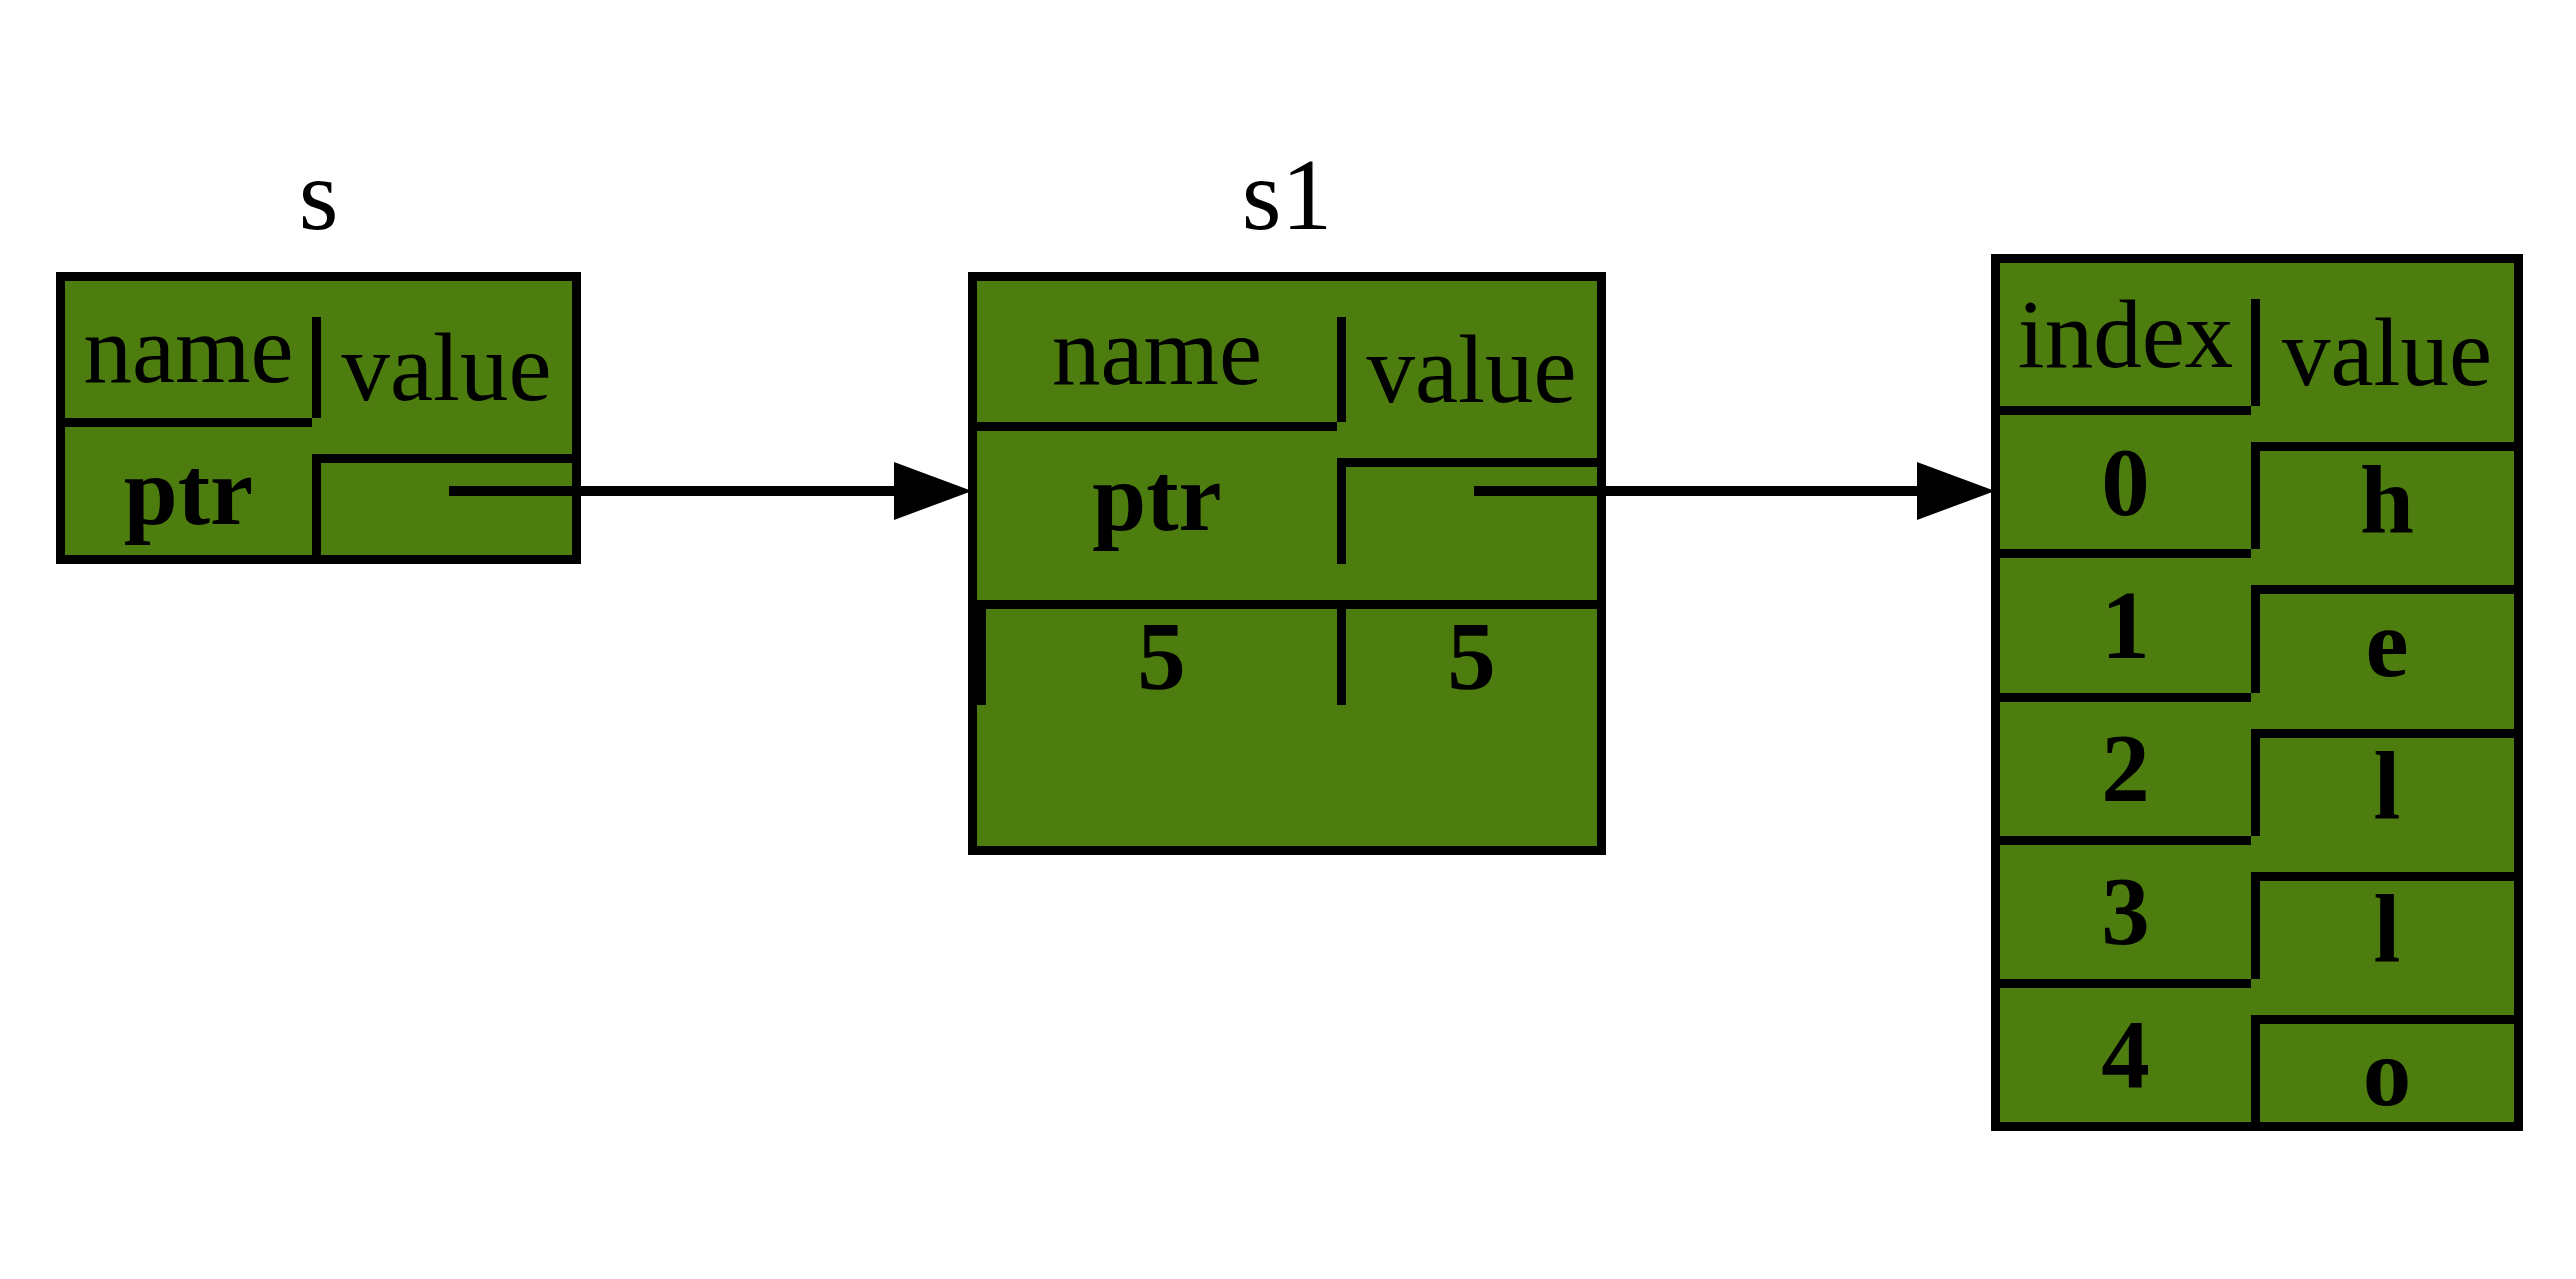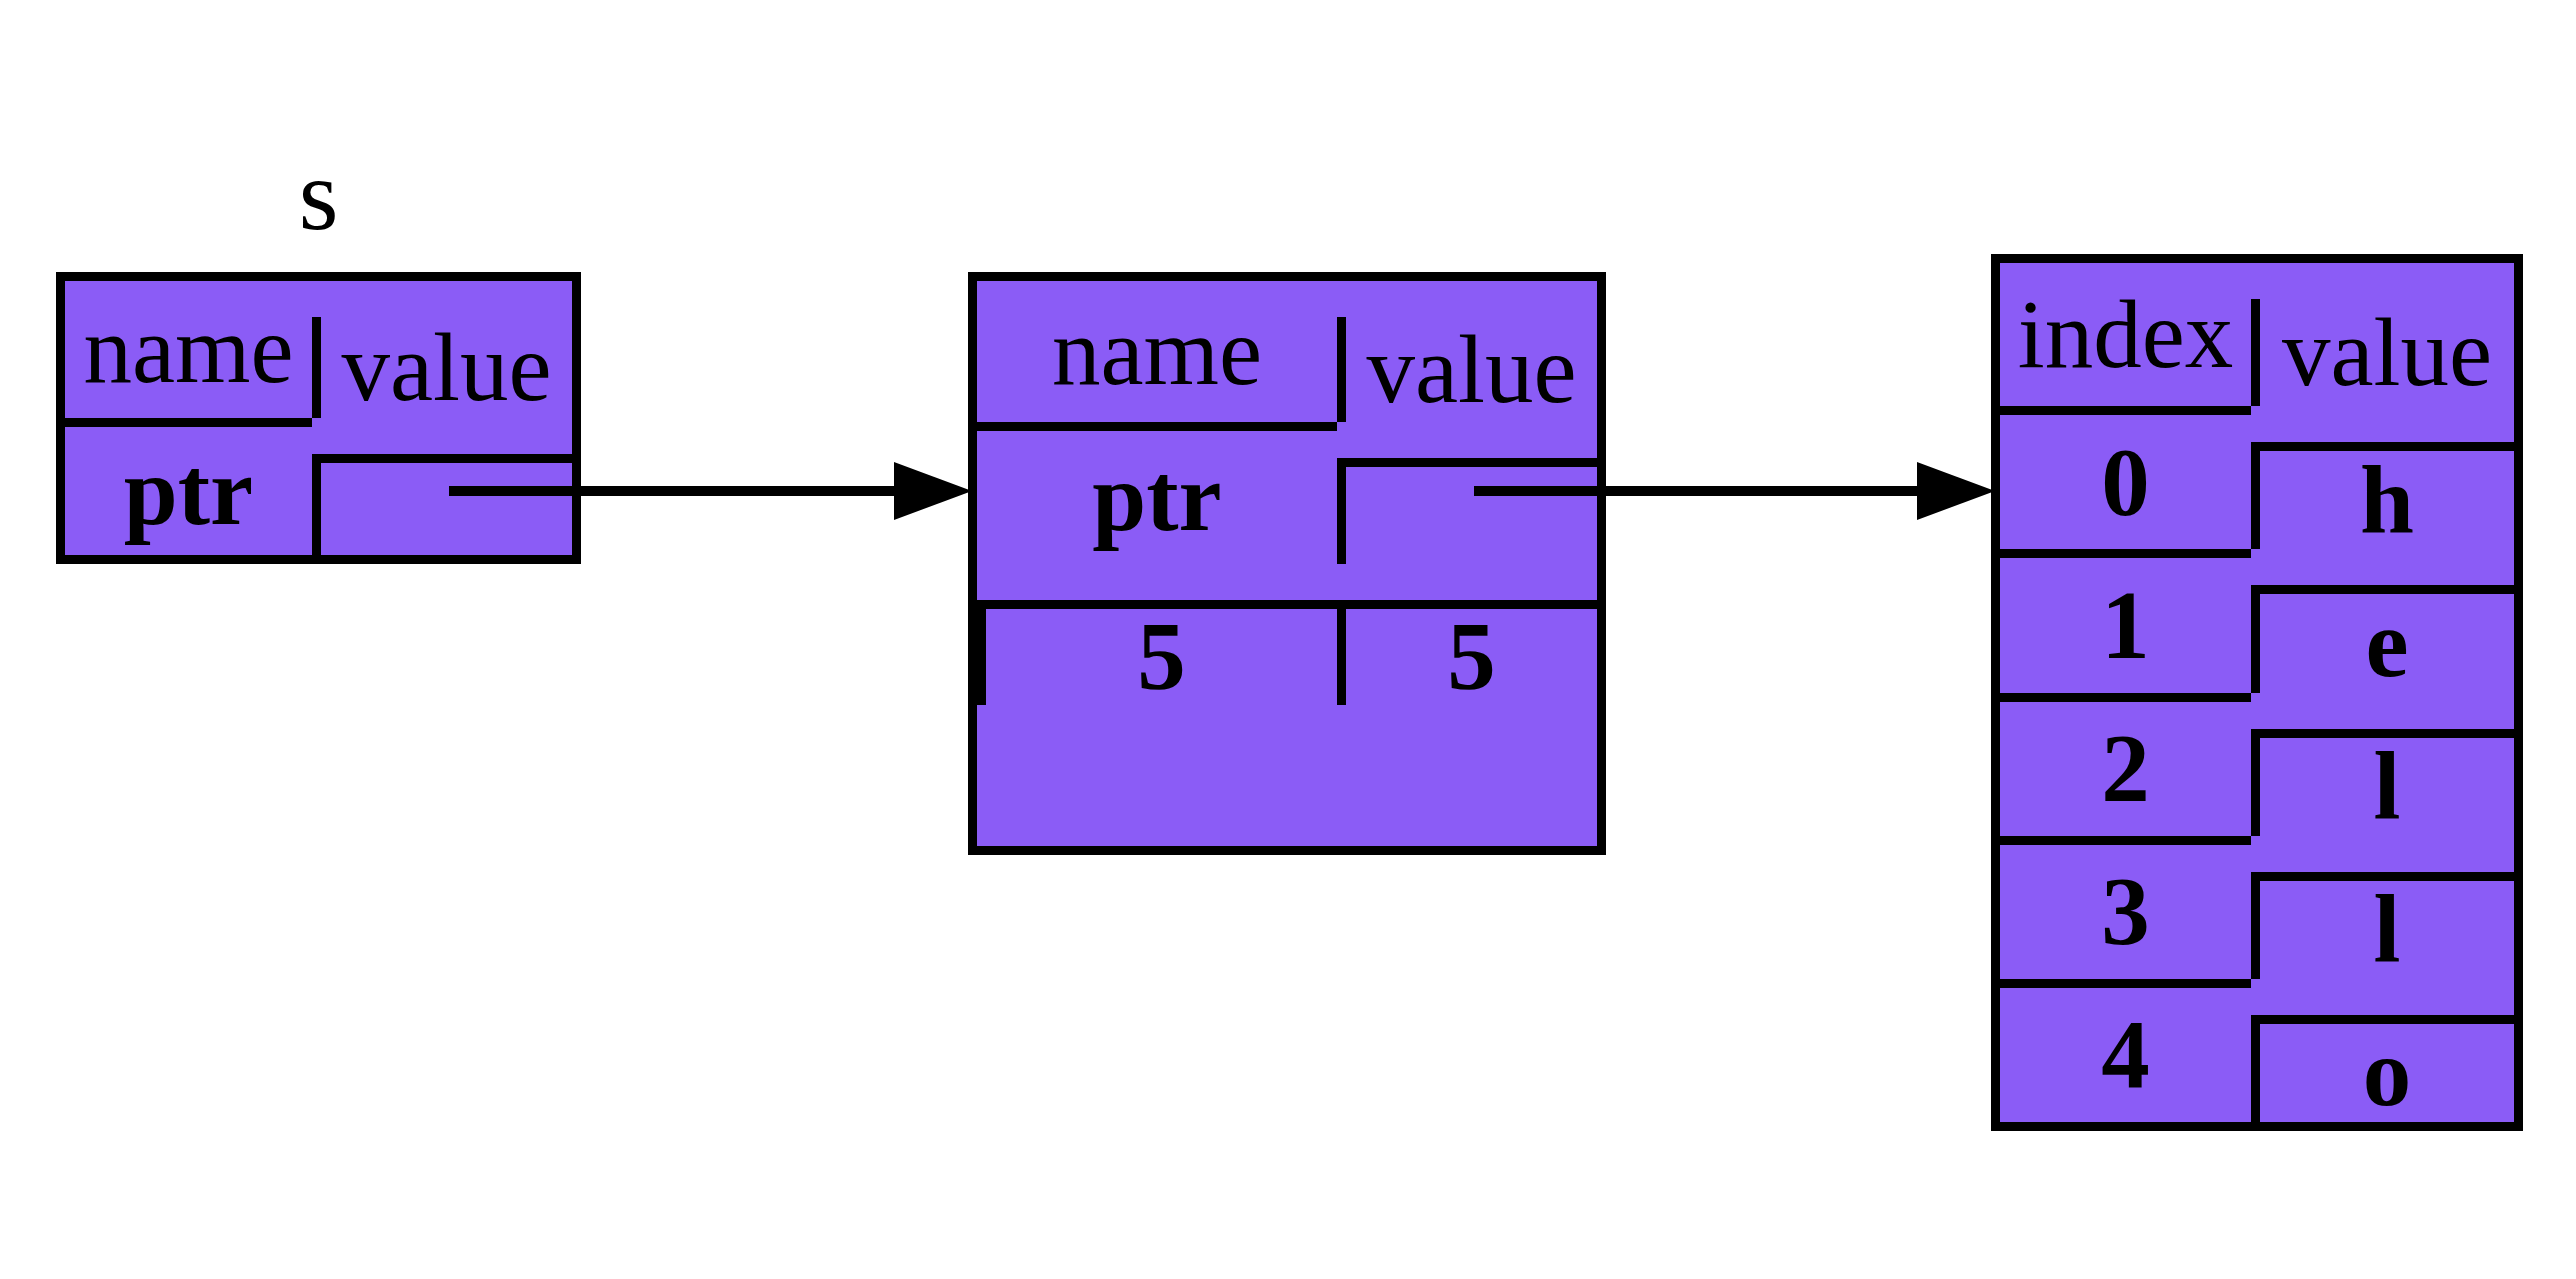--- a/index.html
+++ b/index.html
@@ -22,21 +22,21 @@
     align-items: center;
     justify-content: center;
     font-size: 102px;
     line-height: 1;
     color: #000000;
   }
   .vtable {
     position: absolute;
     box-sizing: border-box;
     border: 9.7px solid #000000;
-    background: #8b5cf6;
+    background: #4d7c0f;
     display: grid;
   }
   .cell {
     display: flex;
     align-items: center;
     justify-content: center;
     font-size: 97px;
     line-height: 1;
     box-sizing: border-box;
     overflow: hidden;
@@ -84,20 +84,21 @@
   #arrow1-head { left: 894px;  top: 462px; }
   #arrow2-line { left: 1474px; top: 486px; width: 443px; }
   #arrow2-head { left: 1917px; top: 462px; }
 </style>
 </head>
 <body>
 
 <div class="canvas">
 
   <div class="var-label" id="label-s">s</div>
+  <div class="var-label" id="label-s1">s1</div>
 
   <div class="vtable" id="table-s">
     <div class="cell">name</div>
     <div class="cell bl">value</div>
     <div class="cell bt">ptr</div>
     <div class="cell bl bt"></div>
   </div>
 
   <div class="vtable" id="table-s1">
     <div class="cell">name</div>

